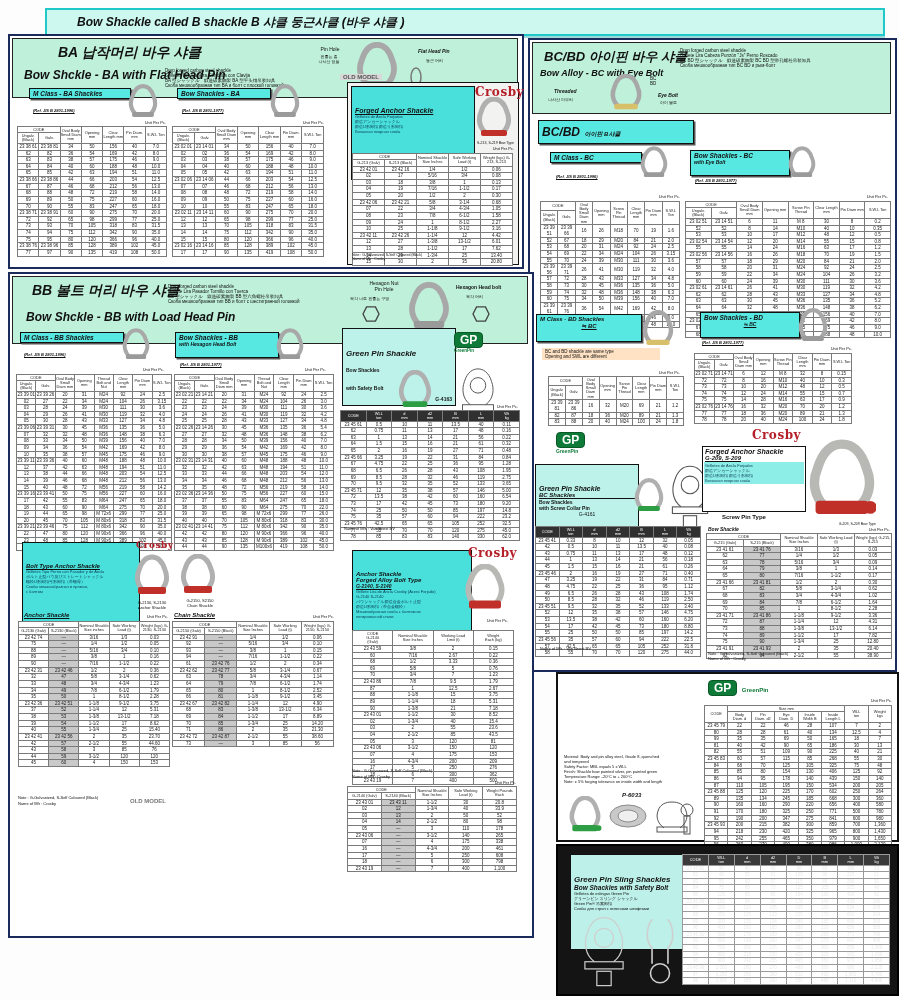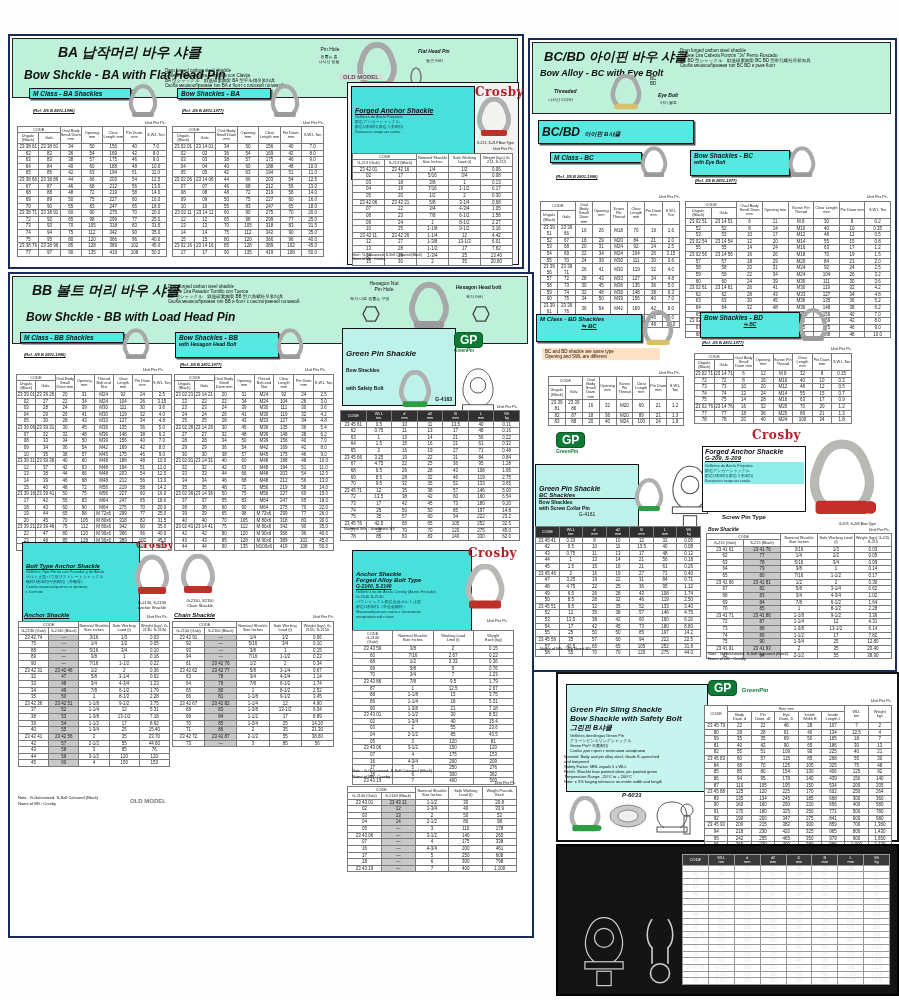--- a/index.html
+++ b/index.html
@@ -35,20 +35,23 @@
   .darkt thead th{background:#3a3a3a;color:#fff}
   .darkp{position:absolute;background:#141414;border:2px solid #000}
   .ul{text-decoration:underline}
   svg{display:block}
 </style>
 </head>
 <body>
 
 <div id="page">
 
+  <div class="banner">
+    <span>Bow Shackle  called B shackle     B 샤클 둥근사클 (바우 샤클 )</span>
+  </div>
 
   <div class="panel" style="left:8px;top:34px;width:512px;height:231px">
     <div class="strip" style="left:2px;top:2px;width:504px;height:58px"></div>
     <div class="a i f14" style="left:48px;top:8px">BA  납작머리 바우 샤클</div>
     <div class="a i f10" style="left:14px;top:32px">Bow Shckle - BA  with Flat Head Pin</div>
     <div class="a pre f45" style="left:155px;top:32px;width:150px">Drop forged carbon steel shackle
 Grilletes Lira Cabeza Cilindrica con Clavija
 BA 型シャックル　鍛造碳素鋼製 BA 型平头销吊装卸具
 Скоба мешкообразная тип BA и болт с плоской головкой</div>
     <div class="a f5 c" style="left:300px;top:10px;width:40px">Pin Hole</div>
@@ -2869,29 +2872,20 @@
               <td>7</td>
               <td>400</td>
               <td>1,100</td>
             </tr>
           </tbody>
         </table>
       </div>
   </div>
 
   <div class="panel" style="left:556px;top:672px;width:339px;height:166px;border-color:#111">
-    <div class="cybox" style="left:8px;top:10px;width:134px;height:66px;background:#c7f4ee">
-      <div class="i f8">Green Pin Sling Shackle</div>
-      <div class="i f8">Bow Shackle with Safety Bolt</div>
-      <div class="i f7">그린핀 B샤클</div>
-      <div class="pre f4">Grilletes deeslingas Green Pin
-グリーンピンスリングシャックル
-Green Pin® 吊索卸扣
-Скобы для строп с зелеными штифтами</div>
-    </div>
     <div class="a" style="left:150px;top:4px">
       <span class="gpbadge f12">GP</span>
       <span class="gptxt f6">GreenPin</span>
     </div>
     <div class="a f4 r" style="left:288px;top:24px;width:46px">Unit Per Pc.</div>
     <div class="tw a f4" style="left:146px;top:31px;width:188px">
         <table>
           <thead>
             <tr>
               <th colspan="1" rowspan="2">CODE</th>
@@ -3154,20 +3148,28 @@
       </svg>
     <svg class="a" style="left:118px;top:128px" width="22" height="34" viewBox="0 0 22 34">
         <g stroke="#555" fill="none" stroke-width="1">
           <circle cx="11" cy="8" r="6"></circle>
           <rect x="8" y="14" width="6" height="18"></rect>
         </g>
       </svg>
   </div>
 
   <div class="darkp" style="left:556px;top:844px;width:339px;height:148px">
+    <div class="cybox" style="left:12px;top:8px;width:150px;height:54px;background:#bdf0e8">
+      <div class="i f8">Green Pin Sling Shackles</div>
+      <div class="i f65">Bow Shackles with Safety Bolt</div>
+      <div class="pre f4">Grilletes de eslingas Green Pin
+グリーンピン スリング シャックル
+Green Pin® 吊索卸扣
+Скобы для строп с зелеными штифтами</div>
+    </div>
     <svg class="a" style="left:14px;top:68px" width="64" height="74" viewBox="0 0 40 62">
         <g stroke="#cfcfcf" fill="none" stroke-width="1">
           <path d="M12 40 C4 34 3 24 6 16 C9 6 15 3 20 3 C25 3 31 6 34 16 C37 24 36 34 28 40"></path>
           <circle cx="20" cy="20" r="8"></circle>
           <rect x="4" y="40" width="32" height="6"></rect>
           <rect x="14" y="48" width="12" height="12"></rect>
         </g>
       </svg>
     <svg class="a" style="left:84px;top:70px" width="36" height="70" viewBox="0 0 22 44">
         <g stroke="#cfcfcf" fill="none" stroke-width="1">

